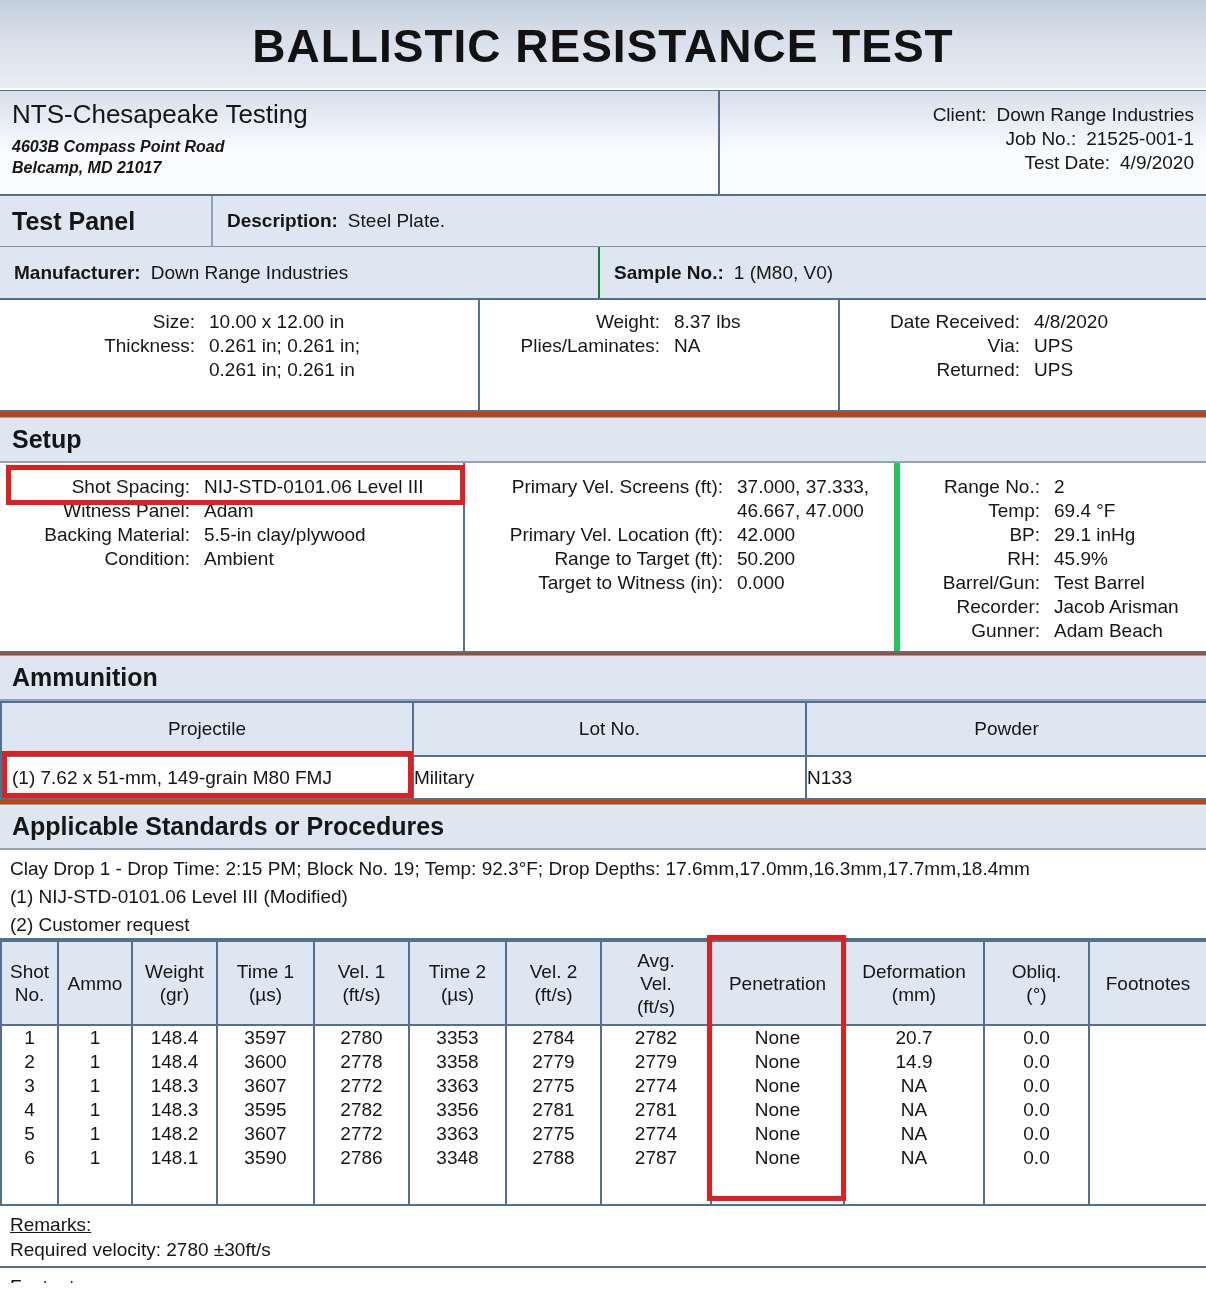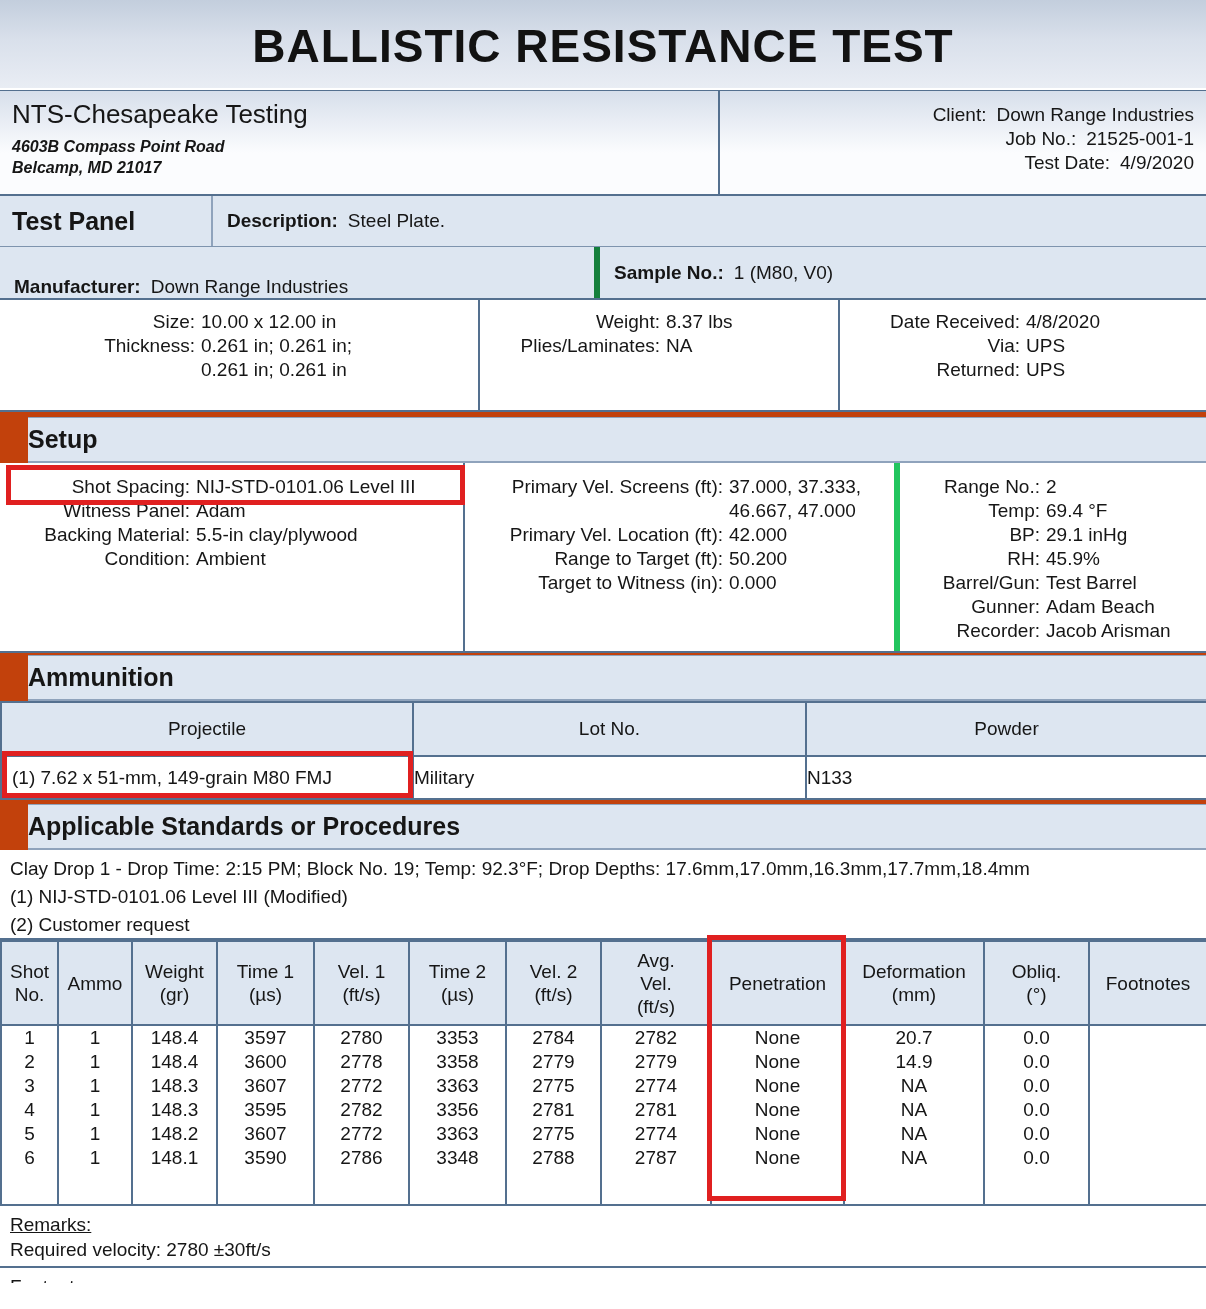--- a/index.html
+++ b/index.html
@@ -21,37 +21,37 @@
   .meta-value { margin-left:10px; }
 
   
   .tp-row { display:flex; height:51px; background:#dde6f1; border-bottom:1px solid #7e94ae; }
   .tp-heading { width:213px; border-right:2px solid #8fa3bc; display:flex; align-items:center; padding-left:12px;
                 font-size:25px; font-weight:bold; }
   .pair { display:flex; align-items:center; padding-left:14px; gap:10px; font-size:19px; }
   .tp-desc { flex:1; }
   .lbl-b { font-weight:bold; }
   .mfg-row { display:flex; height:53px; background:#dde6f1; border-bottom:2px solid #54708f; }
-  .mfg-left { width:600px; border-right:6px solid #15803d;align-items:flex-end; }
+  .mfg-left { width:600px; border-right:2px solid #15803d; }
   .mfg-right { flex:1; }
 
   
   .size-row { display:flex; height:112px; background:#ffffff; border-bottom:2px solid #54708f; }
   .size-col { padding-top:10px; font-size:19px; }
-  .kv { display:grid; grid-template-columns:var(--lw) 1fr; column-gap:6px; line-height:24px; }
+  .kv { display:grid; grid-template-columns:var(--lw) 1fr; column-gap:14px; line-height:24px; }
   .kv-label { text-align:right; }
   .kv-value { text-align:left; }
   .size-col1 { width:480px; --lw:195px; border-right:2px solid #54708f; }
   .size-col2 { width:360px; --lw:180px; border-right:2px solid #54708f; }
   .size-col3 { flex:1; --lw:180px; }
 
   .gap1 { height:5px; }  .gap2 { height:2px; }  .gap3 { height:4px; }
 
-  .sec-head { height:46px; background:#dde6f1; display:flex; align-items:center; 
-              font-size:25px; font-weight:bold; border-top:1px solid #8fa3bc; border-bottom:2px solid #8fa3bc;margin-left:28px; }
+  .sec-head { height:46px; background:#dde6f1; display:flex; align-items:center; padding-left:12px;
+              font-size:25px; font-weight:bold; border-top:1px solid #8fa3bc; border-bottom:2px solid #8fa3bc; }
 
   
   .setup-body { display:flex; height:190px; background:#ffffff; border-bottom:2px solid #54708f; font-size:19px; }
   .setup-col1 { width:465px; --lw:190px; border-right:2px solid #54708f; padding-top:12px; }
   .setup-col2 { width:435px; --lw:258px; border-right:6px solid #22c55e; padding-top:12px; }
   .setup-col3 { flex:1; --lw:140px; padding-top:12px; }
 
   
   table { border-collapse:collapse; width:1206px; table-layout:fixed; background:#ffffff; }
   .ammo-table th { height:54px; background:#dde6f1; font-weight:400; font-size:19px;
@@ -253,27 +253,27 @@
           <span class="kv-label">RH:</span>
           <span class="kv-value">45.9%</span>
         </div>
 
         <div class="kv">
           <span class="kv-label">Barrel/Gun:</span>
           <span class="kv-value">Test Barrel</span>
         </div>
 
         <div class="kv">
+          <span class="kv-label">Recorder:</span>
+          <span class="kv-value">Jacob Arisman</span>
+        </div>
+
+        <div class="kv">
           <span class="kv-label">Gunner:</span>
           <span class="kv-value">Adam Beach</span>
-        </div>
-
-        <div class="kv">
-          <span class="kv-label">Recorder:</span>
-          <span class="kv-value">Jacob Arisman</span>
         </div>
       </div>
   </div>
 
   <div class="gap2"></div>
 
   <div class="sec-head">Ammunition</div>
   <table class="ammo-table">
     <colgroup>
         <col style="width:412px">

